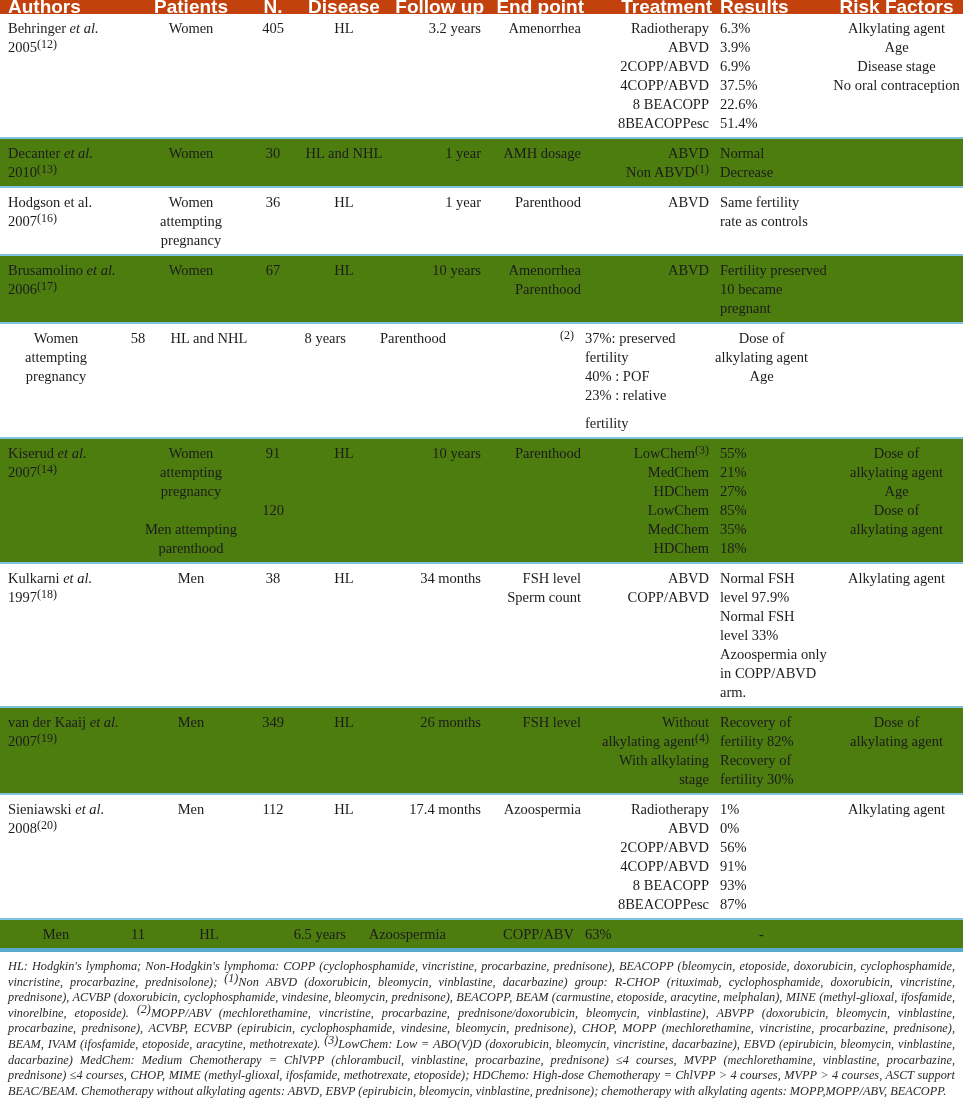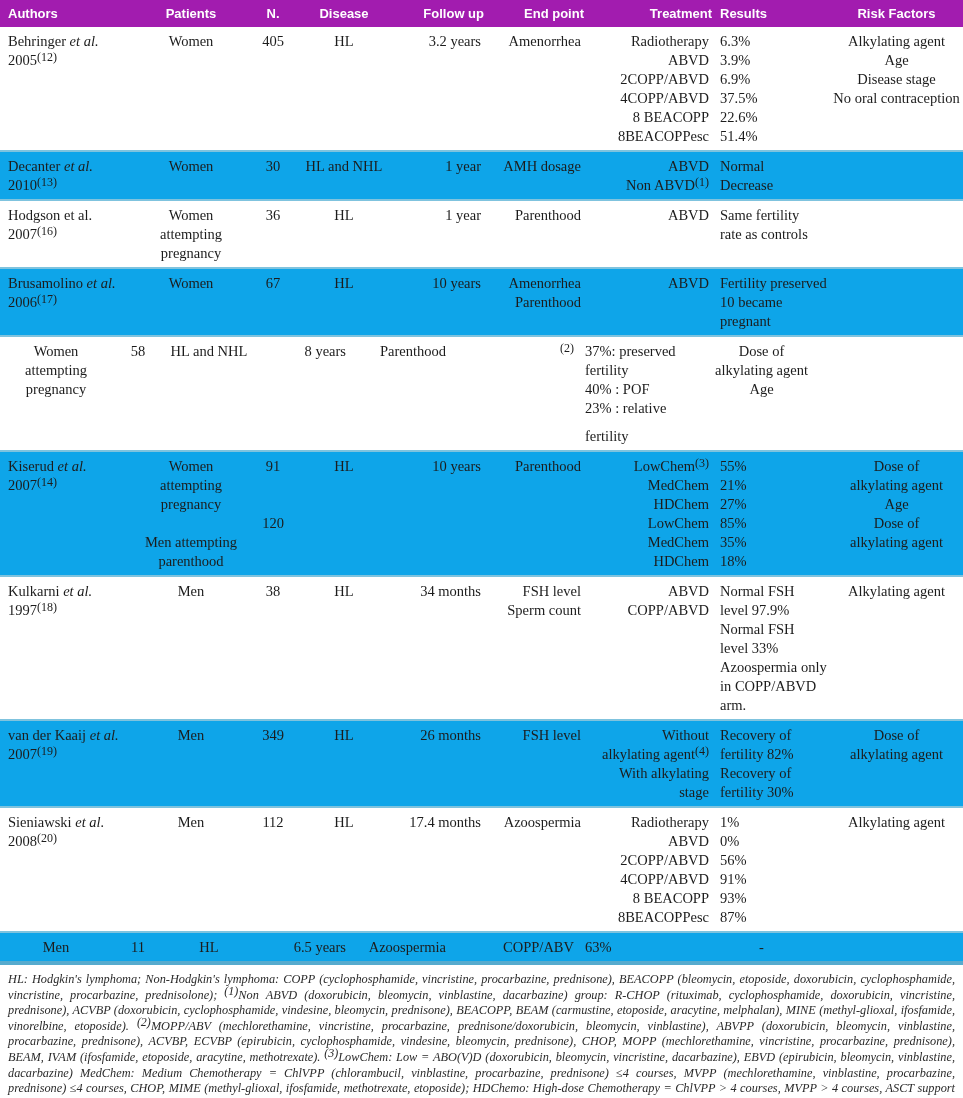--- a/index.html
+++ b/index.html
@@ -1,25 +1,25 @@
 <!DOCTYPE html>
 <html><head>
 <meta charset="utf-8">
 <style>
   html,body{margin:0;padding:0;}
   body{width:963px;background:#ffffff;color:#1c1c1c;font-family:"Liberation Serif",serif;}
   .page{width:963px;}
   
-  .thead{display:flex;background:#a21caf;height:27px;align-items:center;
-         font-family:"Liberation Sans",sans-serif;font-weight:bold;color:#ffffff;font-size:13px;}
+  .thead{display:flex;background:#c2410c;height:14px;align-items:center;
+         font-family:"Liberation Sans",sans-serif;font-weight:bold;color:#ffffff;font-size:19px;}
   .hcell{box-sizing:border-box;}
   
   .tbody .row{display:flex;border-top:2px solid #7fc3de;}
   .tbody .row:first-child{border-top:none;}
-  .row.shaded{background:#0ea5e9;}
+  .row.shaded{background:#4d7c0f;}
   .cell{box-sizing:border-box;padding:5px 3px 4px;font-size:14.5px;line-height:19px;}
   .line{min-height:19px;}
   .gap{height:9px;}
   
   .c-authors  {width:135px;text-align:left;padding-left:8px;}
   .c-patients {width:112px;text-align:center;}
   .c-n        {width:52px; text-align:center;}
   .c-disease  {width:90px; text-align:center;}
   .c-followup {width:95px; text-align:right;}
   .c-endpoint {width:100px;text-align:right;}

